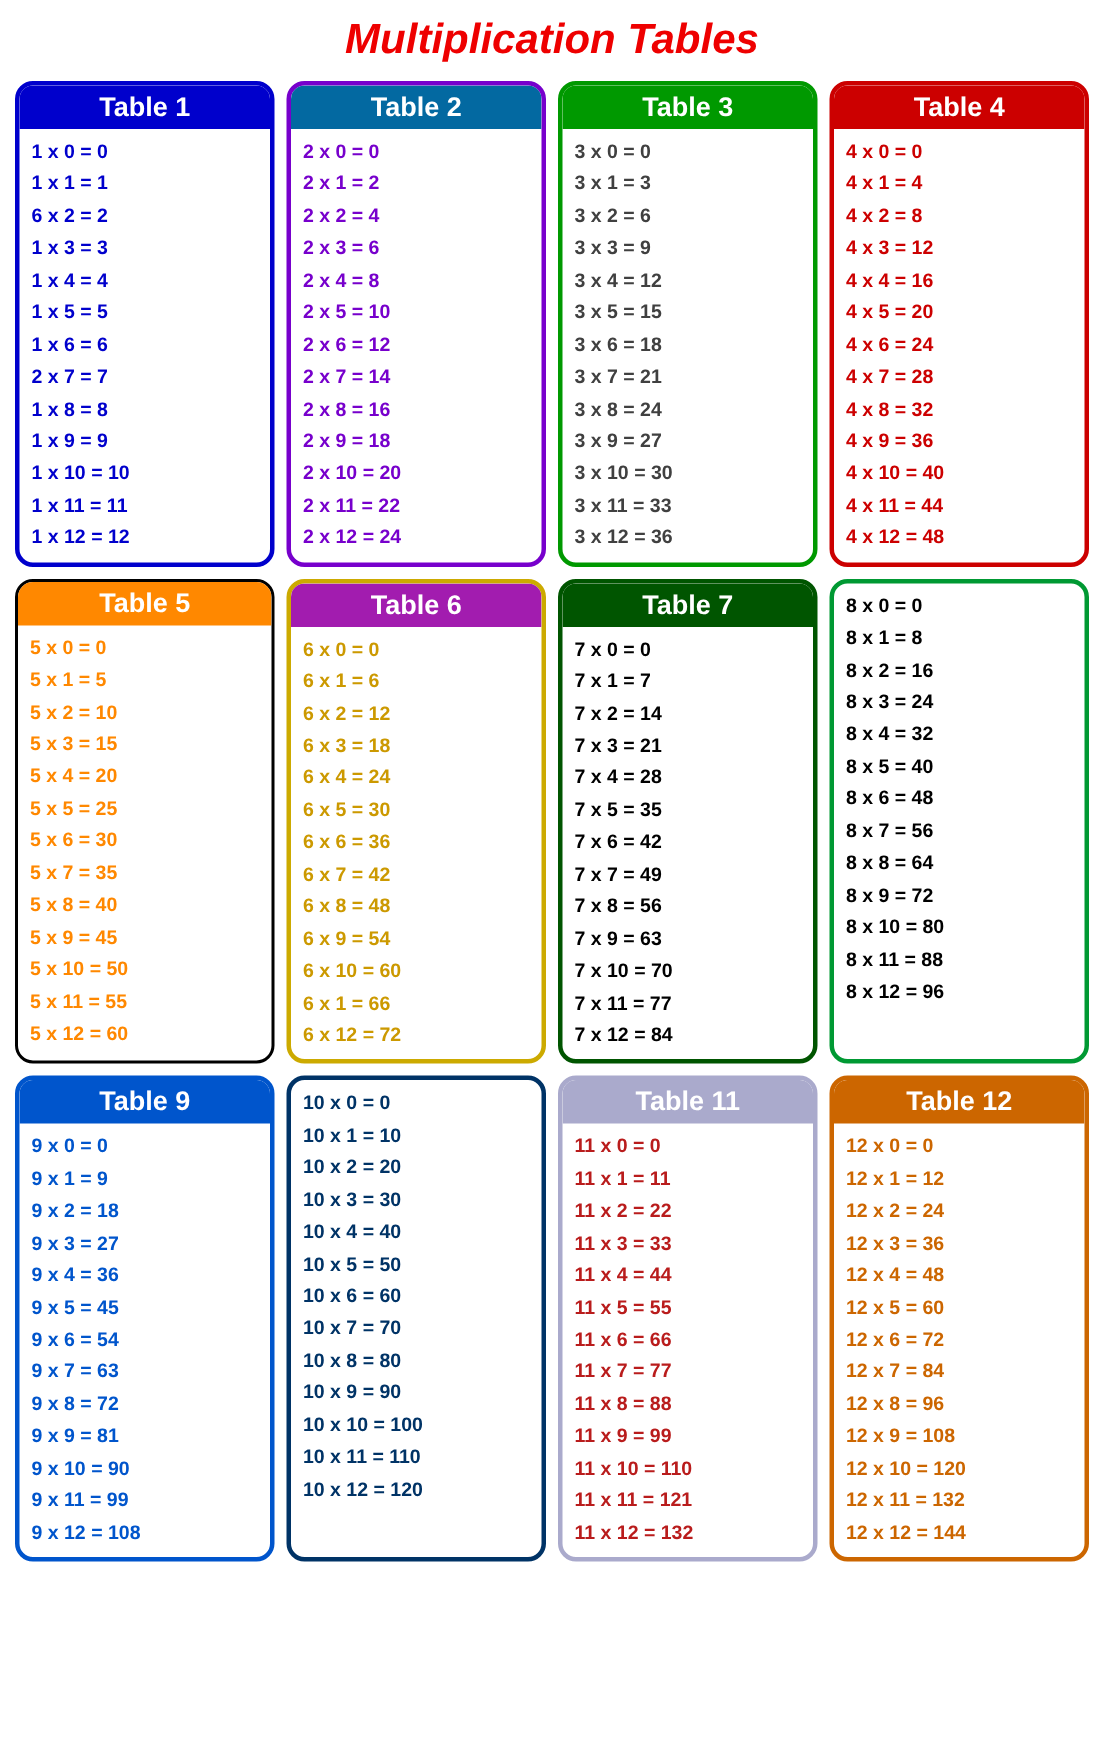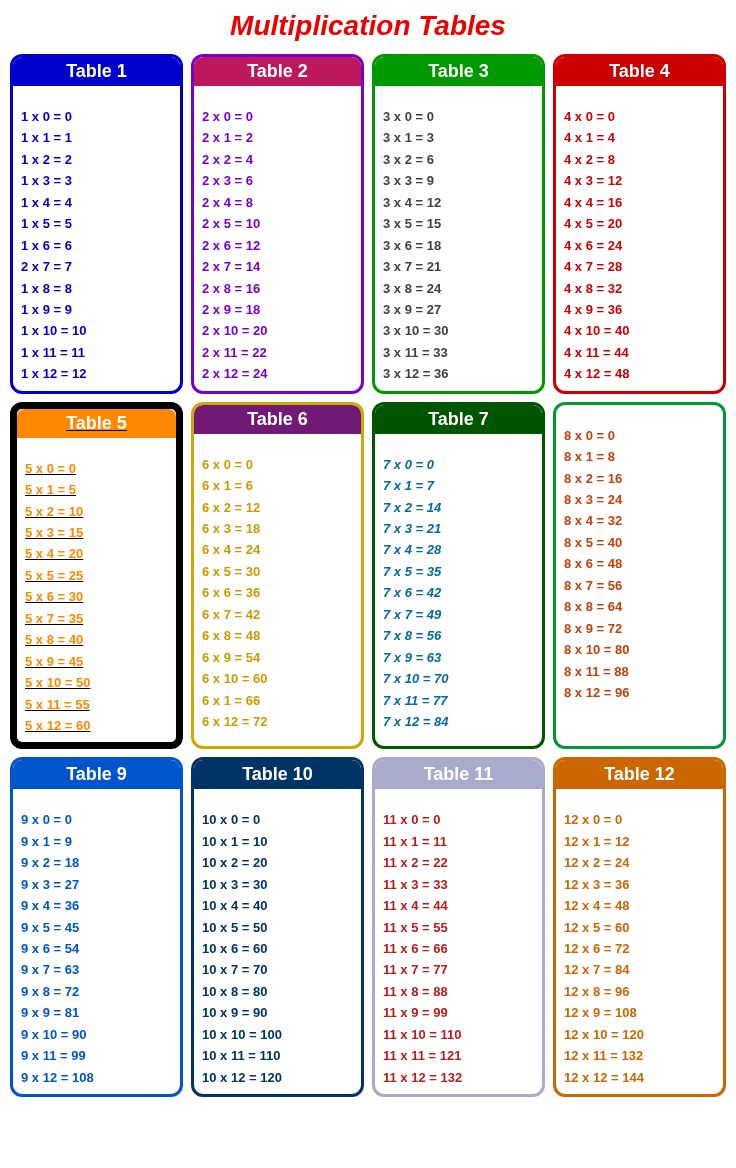--- a/index.html
+++ b/index.html
@@ -30,61 +30,61 @@
     }
     .table-header {
       text-align: center;
       color: white;
       font-size: 18px;
       font-weight: bold;
       padding: 4px 0;
       border-radius: 8px 8px 0 0;
     }
     .table-body {
-      padding: 20px 8px 6px 8px;
+      padding: 4px 8px 6px 8px;
       font-size: 13px;
       font-weight: bold;
       line-height: 1.65;
     }
     .table-body div {
       white-space: nowrap;
     }
 
     
     .card-1 { border: 3px solid #0000cc; }
     .card-1 .table-header { background: #0000cc; }
     .card-1 .table-body { color: #0000cc; }
 
     .card-2 { border: 3px solid #7700cc; }
-    .card-2 .table-header { background: #be185d; }
+    .card-2 .table-header { background: #0369a1; }
     .card-2 .table-body { color: #7700cc; }
 
     .card-3 { border: 3px solid #009900; }
     .card-3 .table-header { background: #009900; }
     .card-3 .table-body { color: #404040; }
 
     .card-4 { border: 3px solid #cc0000; }
     .card-4 .table-header { background: #cc0000; }
     .card-4 .table-body { color: #cc0000; }
 
-    .card-5 { border: 7px solid #000000; text-decoration: underline; }
+    .card-5 { border: 2px solid #000000; }
     .card-5 .table-header { background: #ff8800; }
     .card-5 .table-body { color: #ff8800; }
 
     .card-6 { border: 3px solid #ccaa00; }
-    .card-6 .table-header { background: #701a75; }
+    .card-6 .table-header { background: #a21caf; }
     .card-6 .table-body { color: #cc9900; }
 
     .card-7 { border: 3px solid #005500; }
     .card-7 .table-header { background: #005500; }
-    .card-7 .table-body { color: #0369a1; font-style: italic; }
+    .card-7 .table-body { color: #000000; }
 
     .card-8 { border: 3px solid #009933; }
     .card-8 .table-header { background: #009933; }
-    .card-8 .table-body { color: #c2410c; }
+    .card-8 .table-body { color: #000000; }
 
     .card-9 { border: 3px solid #0055cc; }
     .card-9 .table-header { background: #0055cc; }
     .card-9 .table-body { color: #0055cc; }
 
     .card-10 { border: 3px solid #003366; }
     .card-10 .table-header { background: #003366; }
     .card-10 .table-body { color: #003366; }
 
     .card-11 { border: 3px solid #aaaacc; }
@@ -98,21 +98,21 @@
 </head>
 <body>
 
 <h1>Multiplication Tables</h1>
 <div class="grid" id="grid-container">
 <div class="table-card card-1">
       <div class="table-header">Table 1</div>
       <div class="table-body">
         <div>1 x 0 = 0</div>
         <div>1 x 1 = 1</div>
-        <div>1 x 2 = 2</div>
+        <div>6 x 2 = 2</div>
         <div>1 x 3 = 3</div>
         <div>1 x 4 = 4</div>
         <div>1 x 5 = 5</div>
         <div>1 x 6 = 6</div>
         <div>2 x 7 = 7</div>
         <div>1 x 8 = 8</div>
         <div>1 x 9 = 9</div>
         <div>1 x 10 = 10</div>
         <div>1 x 11 = 11</div>
         <div>1 x 12 = 12</div>
@@ -255,21 +255,20 @@
         <div>9 x 6 = 54</div>
         <div>9 x 7 = 63</div>
         <div>9 x 8 = 72</div>
         <div>9 x 9 = 81</div>
         <div>9 x 10 = 90</div>
         <div>9 x 11 = 99</div>
         <div>9 x 12 = 108</div>
       </div>
     </div>
     <div class="table-card card-10">
-      <div class="table-header">Table 10</div>
       <div class="table-body">
         <div>10 x 0 = 0</div>
         <div>10 x 1 = 10</div>
         <div>10 x 2 = 20</div>
         <div>10 x 3 = 30</div>
         <div>10 x 4 = 40</div>
         <div>10 x 5 = 50</div>
         <div>10 x 6 = 60</div>
         <div>10 x 7 = 70</div>
         <div>10 x 8 = 80</div>

